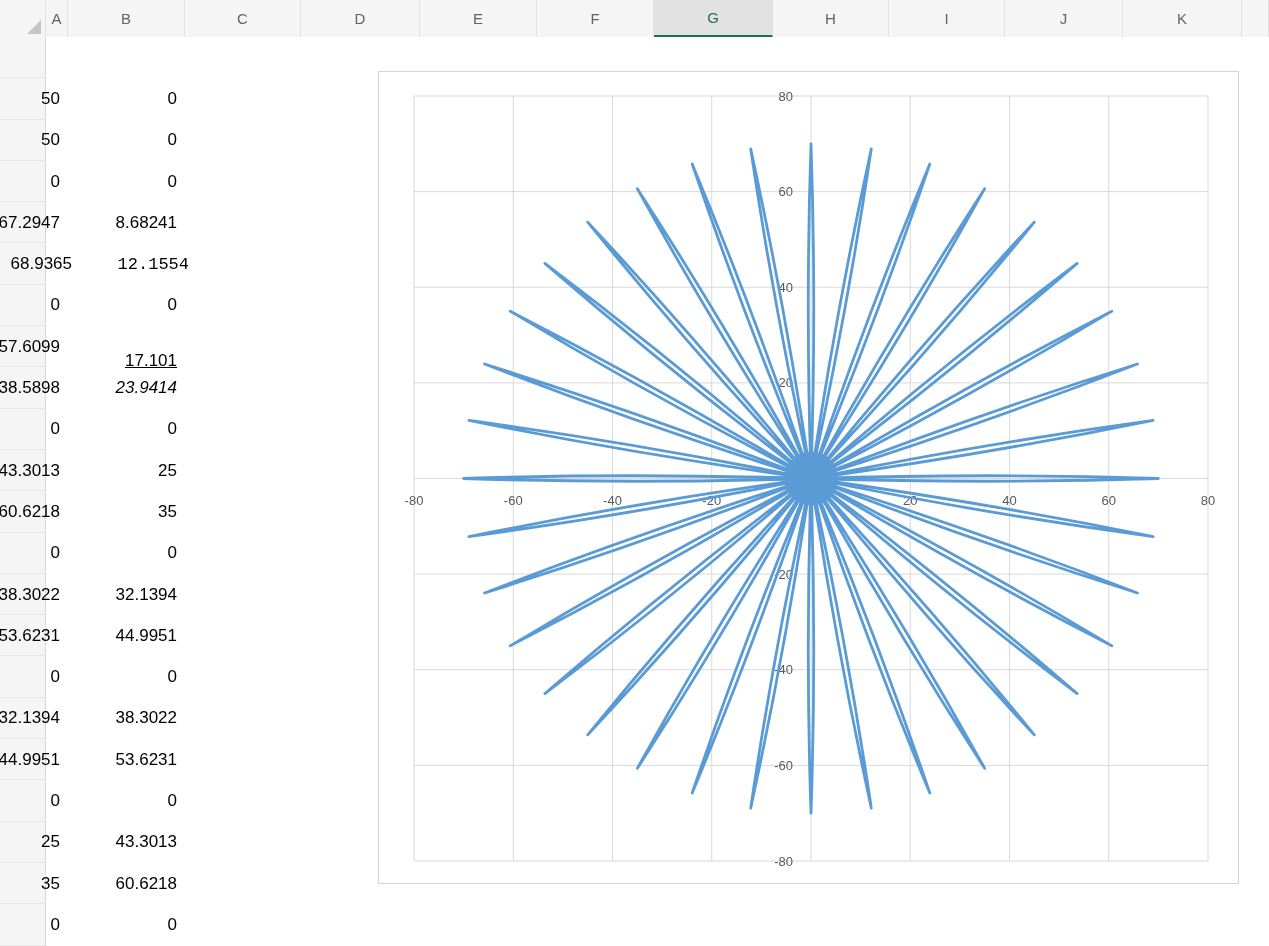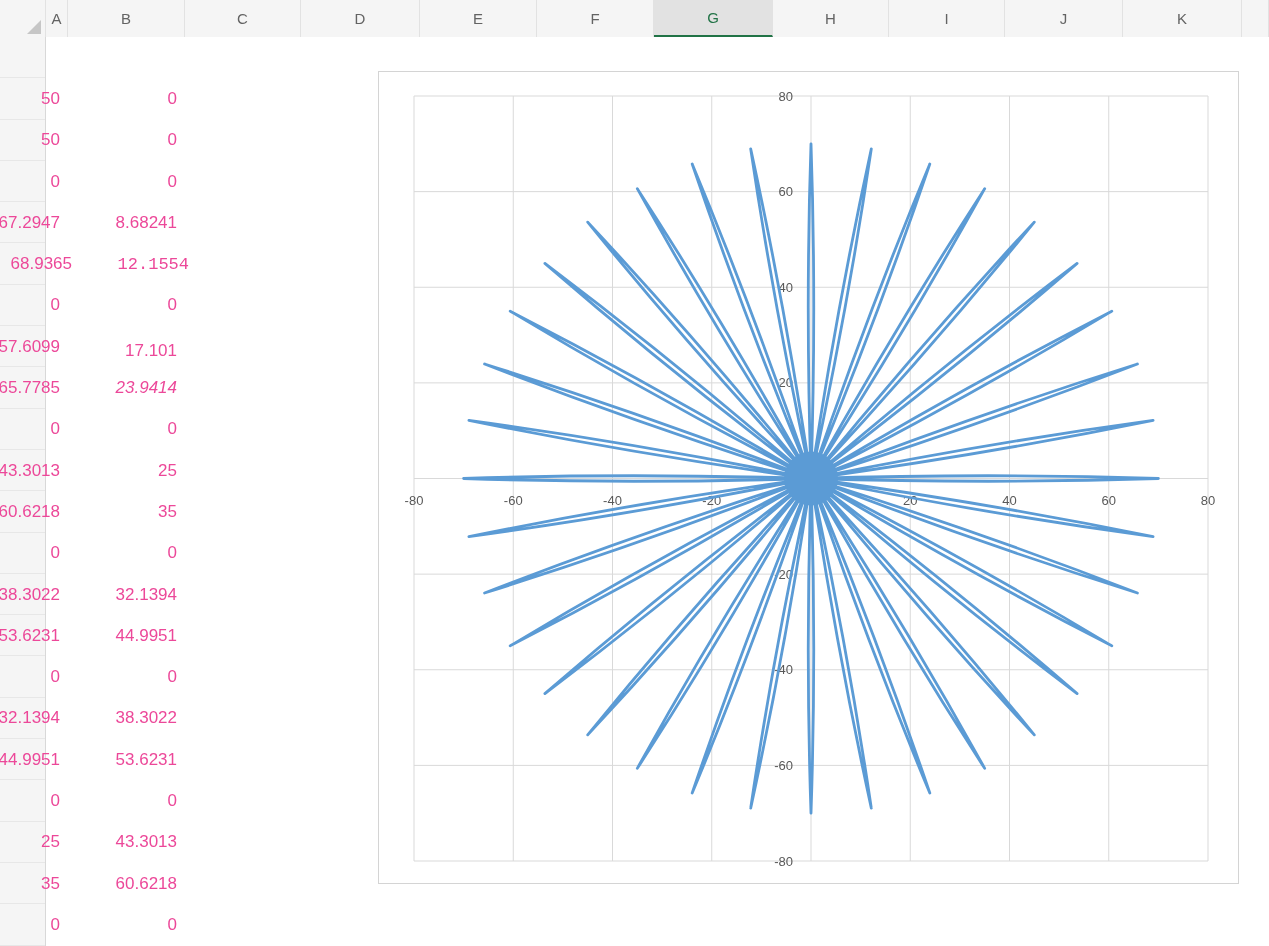--- a/index.html
+++ b/index.html
@@ -42,21 +42,21 @@
   }
   .row-header{
     position:absolute;left:0;width:45px;box-sizing:border-box;
     border-bottom:1px solid #e7e7e7;
     display:flex;align-items:center;justify-content:center;
     font-size:15px;color:#636363;cursor:default;user-select:none;
   }
   
   .cell{
     position:absolute;box-sizing:border-box;
-    font-size:17px;color:#ec4899;text-align:right;
+    font-size:17px;color:#000000;text-align:right;
     display:flex;align-items:center;justify-content:flex-end;
     white-space:nowrap;cursor:cell;
   }
   
   #chart-object{
     position:absolute;left:378px;top:71px;width:861px;height:813px;
     background:#ffffff;border:1px solid #d4d4d4;box-sizing:border-box;
   }
   #chart-object svg{position:absolute;left:0;top:0;}
   .axis-label{
@@ -138,22 +138,22 @@
       <div class="cell" style="left: 68px; width: 109px; top: 119.6px; height: 41.3px;">0</div>
       <div class="cell" style="left: 46px; width: 14px; top: 160.9px; height: 41.3px;">0</div>
       <div class="cell" style="left: 68px; width: 109px; top: 160.9px; height: 41.3px;">0</div>
       <div class="cell" style="left: 46px; width: 14px; top: 202.2px; height: 41.3px;">67.2947</div>
       <div class="cell" style="left: 68px; width: 109px; top: 202px; height: 41.3px;">8.68241</div>
       <div class="cell" style="left: 58px; width: 14px; top: 243.5px; height: 41.3px;">68.9365</div>
       <div class="cell" style="left: 80px; width: 109px; top: 243.5px; height: 41.3px; font-family: Liberation Mono, monospace;">12.1554</div>
       <div class="cell" style="left: 46px; width: 14px; top: 284.8px; height: 41.3px;">0</div>
       <div class="cell" style="left: 68px; width: 109px; top: 284.8px; height: 41.3px;">0</div>
       <div class="cell" style="left: 46px; width: 14px; top: 326.1px; height: 41.3px;">57.6099</div>
-      <div class="cell" style="left: 68px; width: 109px; top: 330px; height: 41.3px;">17.101</div>
-      <div class="cell" style="left: 46px; width: 14px; top: 367.4px; height: 41.3px;">65.7785</div>
+      <div class="cell" style="left: 68px; width: 109px; top: 340px; height: 41.3px; text-decoration: underline;">17.101</div>
+      <div class="cell" style="left: 46px; width: 14px; top: 367.4px; height: 41.3px;">38.5898</div>
       <div class="cell" style="left: 68px; width: 109px; top: 367.4px; height: 41.3px; font-style: italic;">23.9414</div>
       <div class="cell" style="left: 46px; width: 14px; top: 408.7px; height: 41.3px;">0</div>
       <div class="cell" style="left: 68px; width: 109px; top: 408.7px; height: 41.3px;">0</div>
       <div class="cell" style="left: 46px; width: 14px; top: 450px; height: 41.3px;">43.3013</div>
       <div class="cell" style="left: 68px; width: 109px; top: 450px; height: 41.3px;">25</div>
       <div class="cell" style="left: 46px; width: 14px; top: 491.3px; height: 41.3px;">60.6218</div>
       <div class="cell" style="left: 68px; width: 109px; top: 491.3px; height: 41.3px;">35</div>
       <div class="cell" style="left: 46px; width: 14px; top: 532.6px; height: 41.3px;">0</div>
       <div class="cell" style="left: 68px; width: 109px; top: 532.6px; height: 41.3px;">0</div>
       <div class="cell" style="left: 46px; width: 14px; top: 573.9px; height: 41.3px;">38.3022</div>

